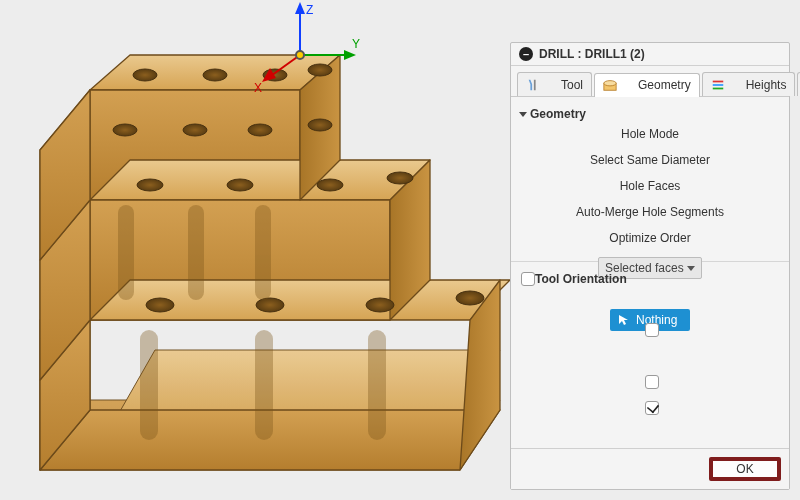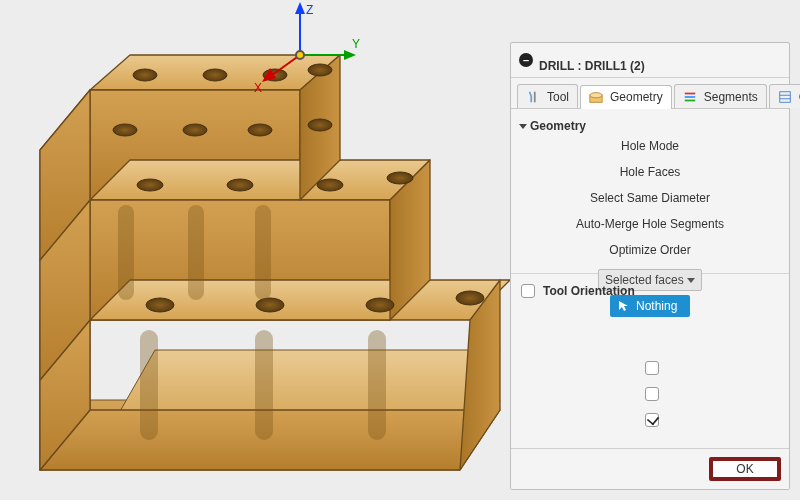--- a/index.html
+++ b/index.html
@@ -3,24 +3,24 @@
 <meta charset="utf-8">
 <style>
   * { box-sizing: border-box; margin: 0; padding: 0; font-family: "Segoe UI", Arial, sans-serif; font-size: 12px; }
   body { background: #ededed; width: 800px; height: 500px; overflow: hidden; position: relative; }
   .viewport { position: absolute; left: 0; top: 0; width: 800px; height: 500px; }
 
   
   .panel { position:absolute; right:10px; top:42px; width:280px; height:448px; background:#f4f4f4; border:1px solid #bfbfbf; border-radius:2px; display:flex; flex-direction:column; }
   .titlebar { display:flex; align-items:center; gap:6px; padding:4px 8px; border-bottom:1px solid #d0d0d0; color:#333; }
   .title-badge { width:14px; height:14px; border-radius:7px; background:#222; color:#fff; font-weight:bold; font-size:11px; line-height:14px; text-align:center; }
-  .title-text { font-weight:600;margin-top:12px; }
+  .title-text { font-weight:600; }
 
   .tabs { display:flex; padding:6px 6px 0 6px; gap:2px; border-bottom:1px solid #c9c9c9; background:#f4f4f4; }
-  .tab { display:flex; align-items:center; gap:7px; padding:4px 8px; border:1px solid #bfbfbf; border-bottom:none; border-radius:3px 3px 0 0; background:#f0f0f0; cursor:pointer; color:#333; }
+  .tab { display:flex; align-items:center; gap:21px; padding:4px 8px; border:1px solid #bfbfbf; border-bottom:none; border-radius:3px 3px 0 0; background:#f0f0f0; cursor:pointer; color:#333; }
   .tab.active { background:#ffffff; position:relative; top:1px; padding-bottom:5px; }
   .tab .ico { width:14px; height:14px; }
 
   .section { padding:6px 10px 8px 10px; }
   .section-head { display:flex; align-items:center; gap:4px; font-weight:600; color:#333; padding:4px 0 6px 0; cursor:pointer; }
   .caret { width:0; height:0; border-left:5px solid #444; border-top:4px solid transparent; border-bottom:4px solid transparent; transform:rotate(90deg); transform-origin:40% 50%; }
 
   .row { display:flex; align-items:center; height:26px;flex-direction:column; }
   .row .lbl { flex:0 0 130px; color:#333; }
   .row .ctrl { flex:1; display:flex; justify-content:flex-start; }
@@ -30,21 +30,21 @@
   .dropdown .dd-caret { width:0;height:0;border-left:4px solid transparent;border-right:4px solid transparent;border-top:5px solid #555; }
 
   .chip { height:22px; min-width:80px; background:#1e90d2; color:#fff; border-radius:2px; display:flex; align-items:center; gap:6px; padding:0 8px; cursor:pointer; }
   .chip .arrow-ico { width:12px;height:12px; }
 
   .chk { width:14px; height:14px; border:1px solid #9a9a9a; border-radius:3px; background:#fff; position:relative; cursor:pointer; }
   .chk.checked::after{ content:""; position:absolute; left:2px; top:-1px; width:8px; height:10px; border-right:2px solid #222; border-bottom:2px solid #222; transform:rotate(40deg) scale(.8); }
 
   .divider { height:1px; background:#d6d6d6; margin:4px -10px; }
 
-  .orient-row { display:flex; align-items:center; gap:8px; padding:6px 0; }
+  .orient-row { display:flex; align-items:center; padding:6px 0; }
   .orient-row .lblb { font-weight:600; color:#333; }
 
   .button-bar { margin-top:auto; border-top:1px solid #cfcfcf; padding:8px; display:flex; justify-content:flex-end; gap:8px; background:#f4f4f4; }
   .btn { min-width:72px; height:24px; border:4px solid #7f1d1d; border-radius:2px; background:#fdfdfd; cursor:pointer; color:#333; display:flex; align-items:center; justify-content:center; }
 
   
   svg { overflow:visible; }
 </style>
 </head>
 <body>
@@ -184,21 +184,21 @@
           <ellipse cx="8" cy="6" rx="7" ry="3" fill="#f7dca0" stroke="#b87f2a"></ellipse>
         </svg>
       <span>Geometry</span>
     </div>
     <div class="tab">
       <svg class="ico" viewBox="0 0 16 16">
           <rect x="2" y="3" width="12" height="2" fill="#d33"></rect>
           <rect x="2" y="7" width="12" height="2" fill="#39f"></rect>
           <rect x="2" y="11" width="12" height="2" fill="#2a2"></rect>
         </svg>
-      <span>Segments</span>
+      <span>Heights</span>
     </div>
     <div class="tab">
       <svg class="ico" viewBox="0 0 16 16">
           <rect x="2" y="2" width="12" height="12" fill="none" stroke="#3a7bd5"></rect>
           <line x1="2" y1="6" x2="14" y2="6" stroke="#3a7bd5"></line>
           <line x1="2" y1="10" x2="14" y2="10" stroke="#3a7bd5"></line>
         </svg>
       <span>Cycle</span>
     </div>
   </div>
@@ -210,40 +210,40 @@
     </div>
 
     <div class="row">
       <span class="lbl">Hole Mode</span>
       <div class="ctrl">
         <div class="dropdown">
           <span>Selected faces</span>
           <span class="dd-caret"></span>
         </div>
       </div>
+    </div>
+
+    <div class="row checkrow">
+      <span class="lbl" style="flex-basis:170px">Select Same Diameter</span>
+      <div class="ctrl">
+          <span class="chk"></span>
+        </div>
     </div>
 
     <div class="row">
       <span class="lbl">Hole Faces</span>
       <div class="ctrl">
         <div class="chip">
           <svg class="arrow-ico" viewBox="0 0 12 12">
               <path d="M1 1l0 9 3-3 2 4 2-1-2-4 4 0z" fill="#fff"></path>
             </svg>
           <span>Nothing</span>
         </div>
       </div>
     </div>
-
-    <div class="row checkrow">
-      <span class="lbl" style="flex-basis:170px">Select Same Diameter</span>
-      <div class="ctrl">
-          <span class="chk"></span>
-        </div>
-    </div>
     <div class="row checkrow">
       <span class="lbl" style="flex-basis:170px">Auto-Merge Hole Segments</span>
       <div class="ctrl">
           <span class="chk"></span>
         </div>
     </div>
     <div class="row checkrow">
       <span class="lbl" style="flex-basis:170px">Optimize Order</span>
       <div class="ctrl">
           <span class="chk checked"></span>

